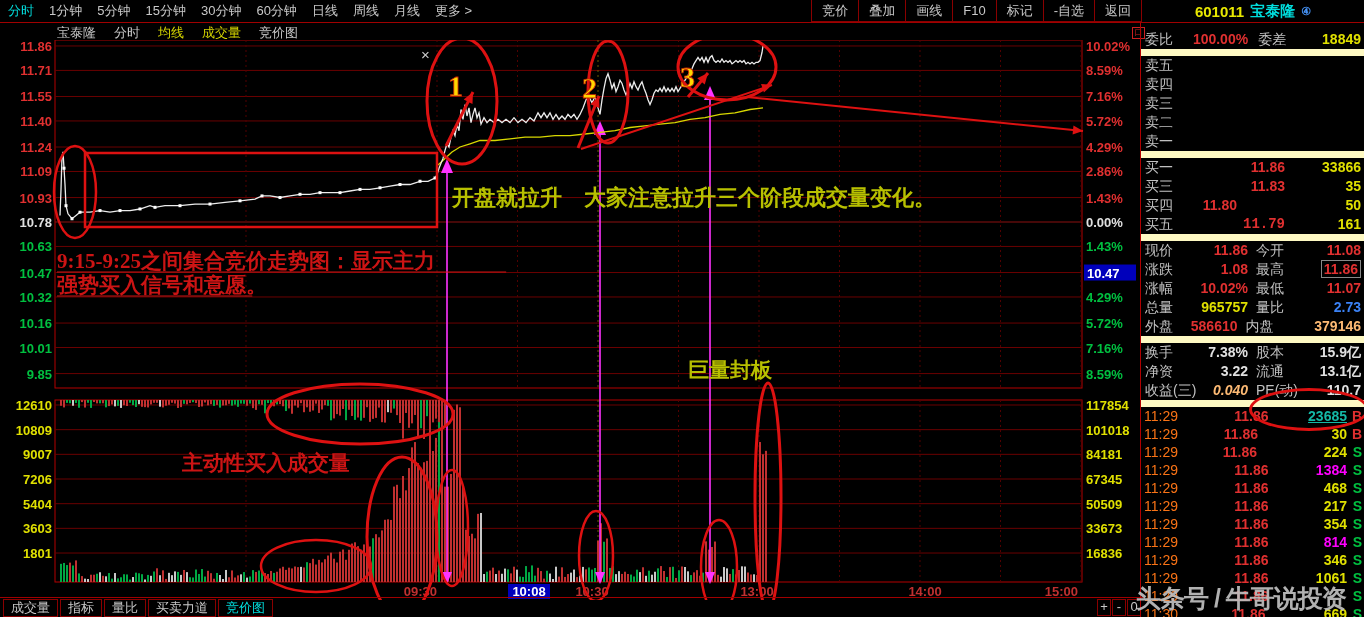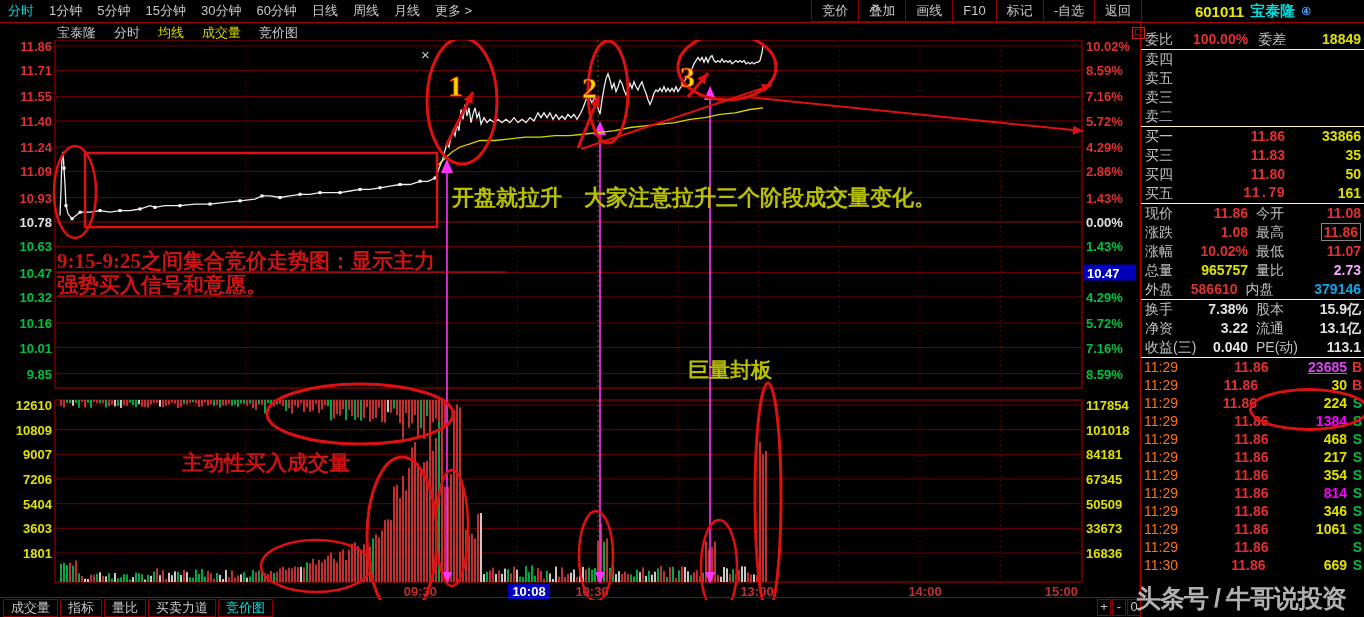--- a/index.html
+++ b/index.html
@@ -23,21 +23,21 @@
   
   #csvg{position:absolute;left:0;top:40px;}
   
   #bottom-tabs{position:absolute;left:0;top:597px;width:1140px;height:19px;border-top:1px solid #a00000;display:flex;gap:2px;padding-left:3px;align-items:center;font-size:13px;color:#c8c8c8;}
   #bottom-tabs .tab{border:1px solid #8a0000;padding:0 7px;line-height:15px;height:16px;white-space:nowrap;}
   #bottom-tabs .tab.active{color:#00dcdc;}
   #zoom-ctrls{margin-left:auto;display:flex;margin-right:2px;}
   #zoom-ctrls .zc{border:1px solid #8a0000;width:12px;height:15px;line-height:14px;text-align:center;margin-left:1px;color:#c8c8c8;}
   
   #right-panel{position:absolute;left:1140px;top:22px;width:224px;height:595px;border-left:1px solid #b00000;font-size:14px;font-weight:bold;color:#b8b8b8;}
-  .sect{border-bottom:1px solid #fef9c3;}
+  .sect{border-bottom:7px solid #fef9c3;}
   .qrow{display:flex;height:19px;line-height:19px;padding:0 4px;}
   .qrow .lab{width:54px;font-weight:normal;color:#c0c0c0;}
   .qrow .v1{flex:1;text-align:right;}
   .qrow .v2{width:76px;text-align:right;}
   .irow{display:flex;height:19px;line-height:19px;padding:0 4px;}
   .irow .lab{width:46px;font-weight:normal;color:#c0c0c0;white-space:nowrap;}
   .irow .v1{flex:1;text-align:right;white-space:nowrap;}
   .irow .lab2{width:48px;padding-left:8px;font-weight:normal;color:#c0c0c0;white-space:nowrap;}
   .irow .v2{flex:1;text-align:right;white-space:nowrap;}
   .hibox{border:1px solid #888;padding:0 2px;}
@@ -637,55 +637,60 @@
       <div class="sect">
         <div class="qrow">
           <span class="lab">委比</span>
           <span class="v1" style="color: rgb(224, 48, 48);">100.00%</span>
           <span class="lab" style="width: 40px; padding-left: 10px;">委差</span>
           <span class="v2" style="color: rgb(224, 224, 0);">18849</span>
         </div>
       </div>
       <div class="sect">
         <div class="qrow">
+          <span class="lab">卖五</span>
+          <span class="v1" style="color: rgb(224, 48, 48);"></span>
+          <span class="v2" style="color: rgb(224, 224, 0);"></span>
+        </div>
+        <div class="qrow">
           <span class="lab">卖四</span>
           <span class="v1" style="color: rgb(224, 48, 48);"></span>
           <span class="v2" style="color: rgb(224, 224, 0);"></span>
         </div>
         <div class="qrow">
-          <span class="lab">卖五</span>
-          <span class="v1" style="color: rgb(224, 48, 48);"></span>
-          <span class="v2" style="color: rgb(224, 224, 0);"></span>
-        </div>
-        <div class="qrow">
           <span class="lab">卖三</span>
           <span class="v1" style="color: rgb(224, 48, 48);"></span>
           <span class="v2" style="color: rgb(224, 224, 0);"></span>
         </div>
         <div class="qrow">
           <span class="lab">卖二</span>
           <span class="v1" style="color: rgb(224, 48, 48);"></span>
           <span class="v2" style="color: rgb(224, 224, 0);"></span>
         </div>
+        <div class="qrow">
+          <span class="lab">卖一</span>
+          <span class="v1" style="color: rgb(224, 48, 48);"></span>
+          <span class="v2" style="color: rgb(224, 224, 0);"></span>
+        </div>
       </div>
       <div class="sect">
         <div class="qrow">
           <span class="lab">买一</span>
           <span class="v1" style="color: rgb(224, 48, 48);">11.86</span>
           <span class="v2" style="color: rgb(224, 224, 0);">33866</span>
         </div>
         <div class="qrow">
           <span class="lab">买三</span>
           <span class="v1" style="color: rgb(224, 48, 48);">11.83</span>
           <span class="v2" style="color: rgb(224, 224, 0);">35</span>
         </div>
         <div class="qrow">
           <span class="lab">买四</span>
           <span class="v1" style="color: rgb(224, 48, 48);">11.80</span>
-          <span class="v2" style="color: rgb(224, 224, 0);">50</span>
+          <span class="v2" style="color: rgb(224, 224, 0); padding-left: 48px;">50</span>
         </div>
         <div class="qrow">
           <span class="lab">买五</span>
           <span class="v1" style="color: rgb(224, 48, 48); font-family: Liberation Mono, monospace;">11.79</span>
           <span class="v2" style="color: rgb(224, 224, 0);">161</span>
         </div>
       </div>
       <div class="sect">
         <div class="irow">
           <span class="lab">现价</span>
@@ -702,54 +707,54 @@
         <div class="irow">
           <span class="lab">涨幅</span>
           <span class="v1" style="color: rgb(224, 48, 48);">10.02%</span>
           <span class="lab2">最低</span>
           <span class="v2"><span style="color: rgb(224, 48, 48);">11.07</span></span>
         </div>
         <div class="irow">
           <span class="lab">总量</span>
           <span class="v1" style="color: rgb(224, 224, 0);">965757</span>
           <span class="lab2">量比</span>
-          <span class="v2"><span style="color: #f0abfc;">2.73</span></span>
+          <span class="v2"><span style="color: #3b82f6;">2.73</span></span>
         </div>
         <div class="irow">
           <span class="lab">外盘</span>
           <span class="v1" style="color: rgb(224, 48, 48);">586610</span>
           <span class="lab2">内盘</span>
-          <span class="v2"><span style="color: #0ea5e9; margin-left: 21px;">379146</span></span>
+          <span class="v2"><span style="color: #fdba74; margin-left: 21px;">379146</span></span>
         </div>
       </div>
       <div class="sect">
         <div class="irow">
           <span class="lab">换手</span>
           <span class="v1" style="color: rgb(224, 224, 224);">7.38%</span>
           <span class="lab2">股本</span>
           <span class="v2" style="color: rgb(224, 224, 224);">15.9亿</span>
         </div>
         <div class="irow">
           <span class="lab">净资</span>
           <span class="v1" style="color: rgb(224, 224, 224);">3.22</span>
           <span class="lab2">流通</span>
           <span class="v2" style="color: rgb(224, 224, 224);">13.1亿</span>
         </div>
         <div class="irow">
           <span class="lab">收益(三)</span>
-          <span class="v1" style="color: #e5e5e5;">0.040</span>
+          <span class="v1" style="color: #fdba74; font-style: italic;">0.040</span>
           <span class="lab2">PE(动)</span>
-          <span class="v2" style="color: rgb(224, 224, 224);">113.1</span>
+          <span class="v2" style="color: rgb(224, 224, 224);">110.7</span>
         </div>
       </div>
       <div>
         <div class="trow">
           <span class="tt">11:29</span>
           <span class="tp" style="color: rgb(224, 48, 48);">11.86</span>
-          <span class="ta" style="color: #d946ef; text-decoration: underline;">23685</span>
+          <span class="ta" style="color: #14b8a6; text-decoration: underline;">23685</span>
           <span class="tb" style="color: rgb(224, 48, 48);">B</span>
         </div>
         <div class="trow">
           <span class="tt">11:29</span>
           <span class="tp" style="color: rgb(224, 48, 48);">11.86</span>
           <span class="ta" style="color: rgb(224, 224, 0); padding-left: 21px;">30</span>
           <span class="tb" style="color: rgb(224, 48, 48);">B</span>
         </div>
         <div class="trow">
           <span class="tt">11:29</span>

